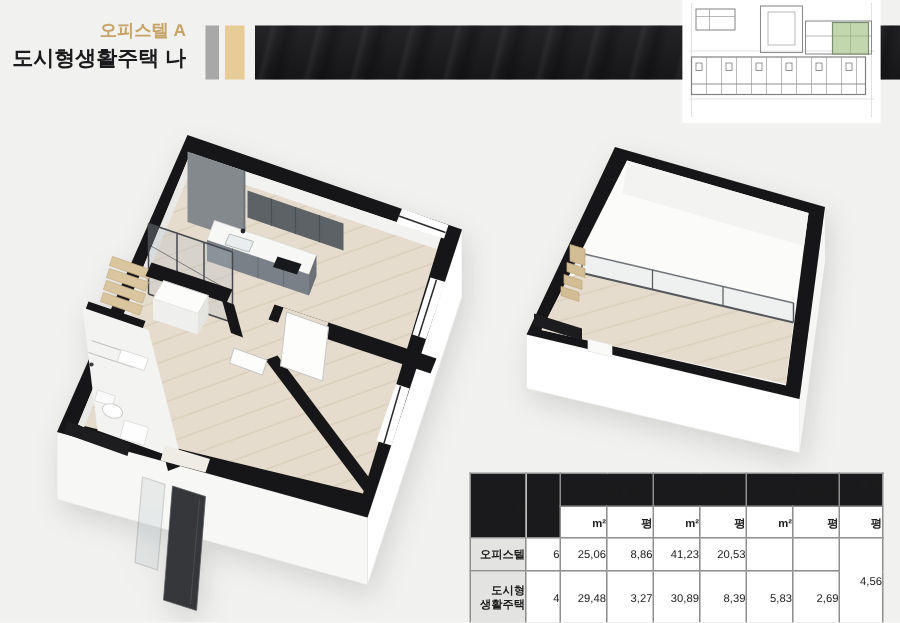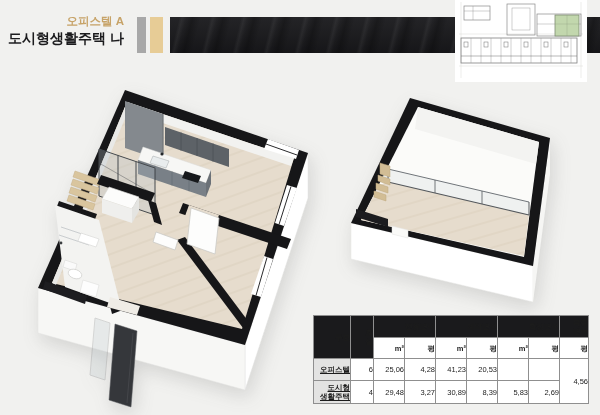--- a/index.html
+++ b/index.html
@@ -32,21 +32,21 @@
   #loft-plan{left:330px;top:85px;}
   
   .area-table{position:absolute;left:313px;top:315px;border-collapse:collapse;table-layout:fixed;}
   .area-table td{
     border:1px solid #8f8f8f; text-align:right; vertical-align:middle;
     font-size:7.5px; line-height:1.2; padding:0; white-space:pre-line; color:#1c1c1c;
     overflow:hidden;
   }
   .th-dark{background:var(--hdr-bg,#1a1a1c);color:#fff;font-weight:bold;border-color:#4c4c4c;}
   .th-unit{font-weight:bold;background:#fff;}
-  .cat-cell{background:var(--label-bg,#e3e3e2);font-weight:bold;text-decoration:underline;}
+  .cat-cell{background:var(--label-bg,#e3e3e2);font-weight:bold;}
   .num-cell{font-size:8px;background:#fff;}
 </style>
 </head>
 <body>
 
 <div class="stage">
 
   <div class="title-block">
     <div class="title-small">오피스텔 A</div>
     <div class="title-large">도시형생활주택 나</div>
@@ -288,28 +288,28 @@
       <td class="th-unit">m²</td>
       <td class="th-unit">평</td>
       <td class="th-unit">m²</td>
       <td class="th-unit">평</td>
       <td class="th-unit">평</td>
     </tr>
     <tr style="height:22px">
       <td class="cat-cell">오피스텔</td>
       <td class="num-cell">6</td>
       <td class="num-cell">25,06</td>
-      <td class="num-cell">4,28</td>
+      <td class="num-cell">8,86</td>
       <td class="num-cell">41,23</td>
       <td class="num-cell">20,53</td>
       <td class="num-cell"></td>
       <td class="num-cell"></td>
       <td class="num-cell" rowspan="2">4,56</td>
     </tr>
-    <tr style="height:23px">
+    <tr style="height:35px">
       <td class="cat-cell">도시형
 생활주택</td>
       <td class="num-cell">4</td>
       <td class="num-cell">29,48</td>
       <td class="num-cell">3,27</td>
       <td class="num-cell">30,89</td>
       <td class="num-cell">8,39</td>
       <td class="num-cell">5,83</td>
       <td class="num-cell">2,69</td>
     </tr>

